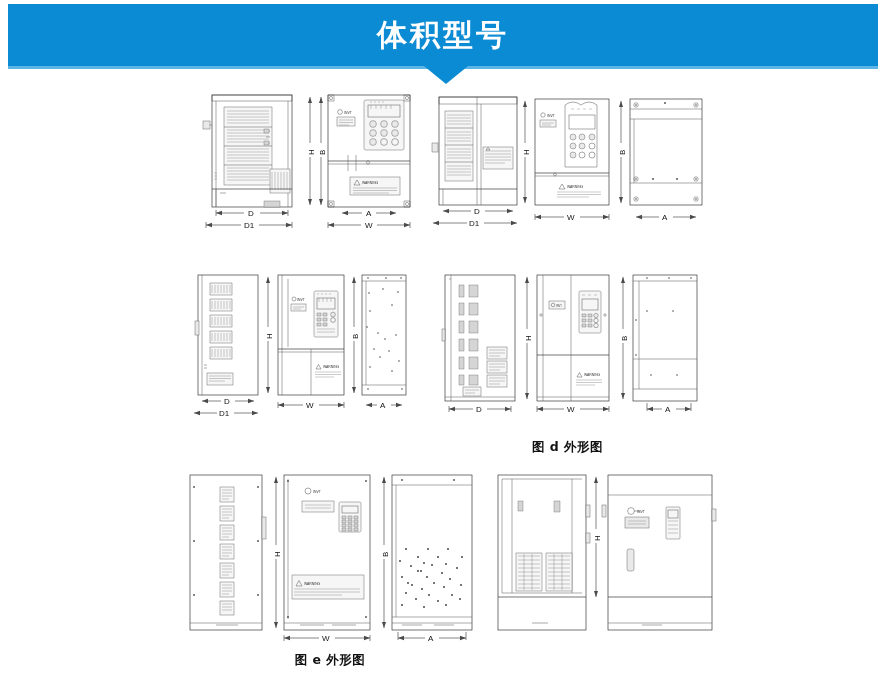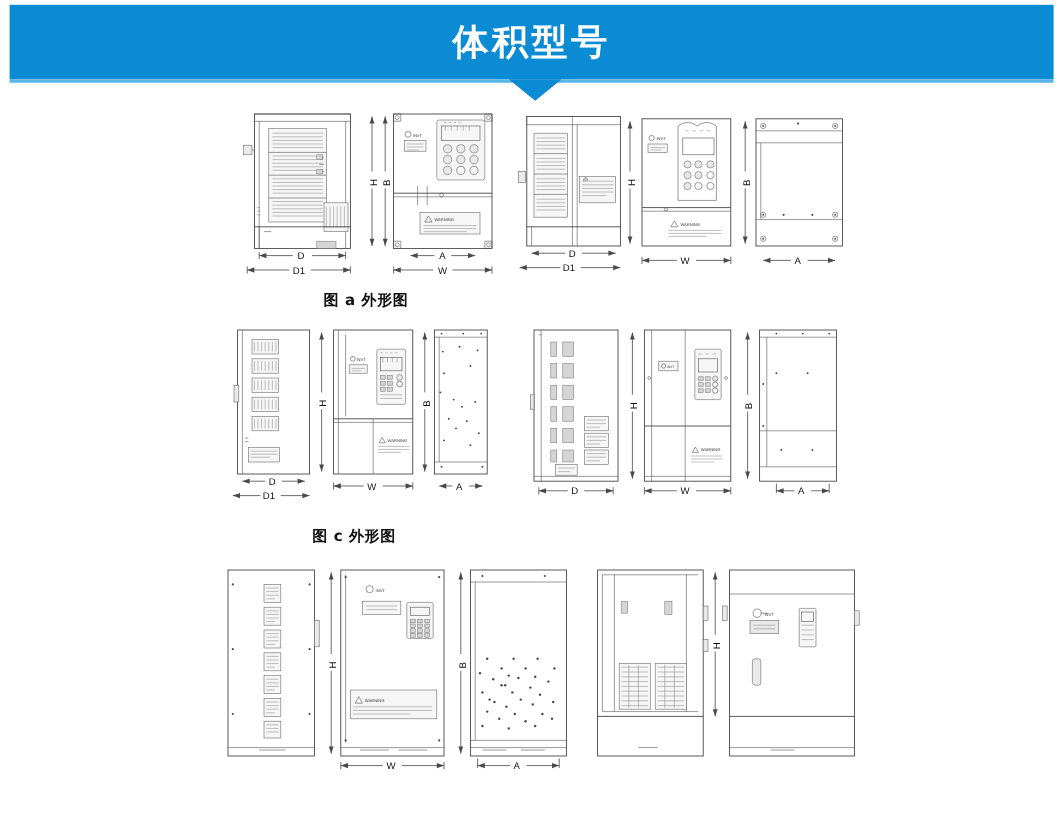--- a/index.html
+++ b/index.html
@@ -210,21 +210,20 @@
         </g>
         <g>
           <path class="dim" d="M138 140 H220"></path>
           <path class="dim" d="M138 137 v6 M220 137 v6"></path>
           <polygon class="dot" points="138,140 144,137.8 144,142.2"></polygon>
           <polygon class="dot" points="220,140 214,137.8 214,142.2"></polygon>
           <rect x="171" y="135" width="16" height="10" fill="#fff"></rect>
           <text class="dimtxt" x="175" y="143">W</text>
         </g>
       </svg>
-      <div class="caption">图 a 外形图</div>
     </div>
 
     <div class="fig" id="fig-b">
       <svg width="285" height="155" viewBox="0 0 285 155">
 
         <g>
           <rect class="ln" x="14" y="12" width="78" height="108"></rect>
           <rect class="ln2" x="14" y="12" width="78" height="7"></rect>
           <path class="ln2" d="M52 12 v108 M56 19 v101"></path>
           <rect class="fillgray" x="7" y="58" width="6" height="9"></rect>
@@ -497,21 +496,20 @@
           <text class="dimtxt" x="178" y="74" transform="rotate(-90 178 74)">B</text>
         </g>
         <g>
           <path class="dim" d="M186 140 H222"></path>
           <polygon class="dot" points="186,140 192,137.8 192,142.2"></polygon>
           <polygon class="dot" points="222,140 216,137.8 216,142.2"></polygon>
           <rect x="197" y="135" width="14" height="10" fill="#fff"></rect>
           <text class="dimtxt" x="200" y="143">A</text>
         </g>
       </svg>
-      <div class="caption">图 c 外形图</div>
     </div>
 
     <div class="fig" id="fig-d">
       <svg width="285" height="172" viewBox="0 0 285 172">
 
         <g>
           <rect class="ln" x="20" y="10" width="70" height="126"></rect>
           <path class="ln2" d="M26 10 v126 M24 14 h2"></path>
           <rect class="fillgray" x="17" y="64" width="3" height="12"></rect>
           <g class="fillgray2">
@@ -635,20 +633,21 @@
         </g>
         <g>
           <path class="dim" d="M222 144 H266"></path>
           <path class="dim" d="M222 138 v8 M266 138 v8"></path>
           <polygon class="dot" points="222,144 228,141.8 228,146.2"></polygon>
           <polygon class="dot" points="266,144 260,141.8 260,146.2"></polygon>
           <rect x="237" y="139" width="14" height="10" fill="#fff"></rect>
           <text class="dimtxt" x="240" y="147">A</text>
         </g>
       </svg>
+      <div class="caption">图 d 外形图</div>
     </div>
 
     <div class="fig" id="fig-e">
       <svg width="300" height="185" viewBox="0 0 300 185">
 
         <g>
           <rect class="ln" x="10" y="10" width="72" height="155"></rect>
           <path class="ln2" d="M10 158 H82"></path>
           <rect class="fillgray" x="82" y="52" width="4" height="22"></rect>
           <g>
@@ -804,20 +803,21 @@
         </g>
         <g>
           <path class="dim" d="M218 173 H286"></path>
           <path class="dim" d="M218 167 v8 M286 167 v8"></path>
           <polygon class="dot" points="218,173 224,170.8 224,175.2"></polygon>
           <polygon class="dot" points="286,173 280,170.8 280,175.2"></polygon>
           <rect x="245" y="168" width="14" height="10" fill="#fff"></rect>
           <text class="dimtxt" x="248" y="176">A</text>
         </g>
       </svg>
+      <div class="caption">图 e 外形图</div>
     </div>
 
     <div class="fig" id="fig-f">
       <svg width="280" height="185" viewBox="0 0 280 185">
 
         <g>
           <rect class="ln" x="18" y="10" width="88" height="155"></rect>
           <path class="ln" d="M18 132 H106"></path>
           <path class="ln2" d="M32 14 v114 M92 14 v114 M22 14 H102 M22 14 v114 M22 128 H102"></path>
           <rect class="fillgray" x="106" y="40" width="4" height="12"></rect>

